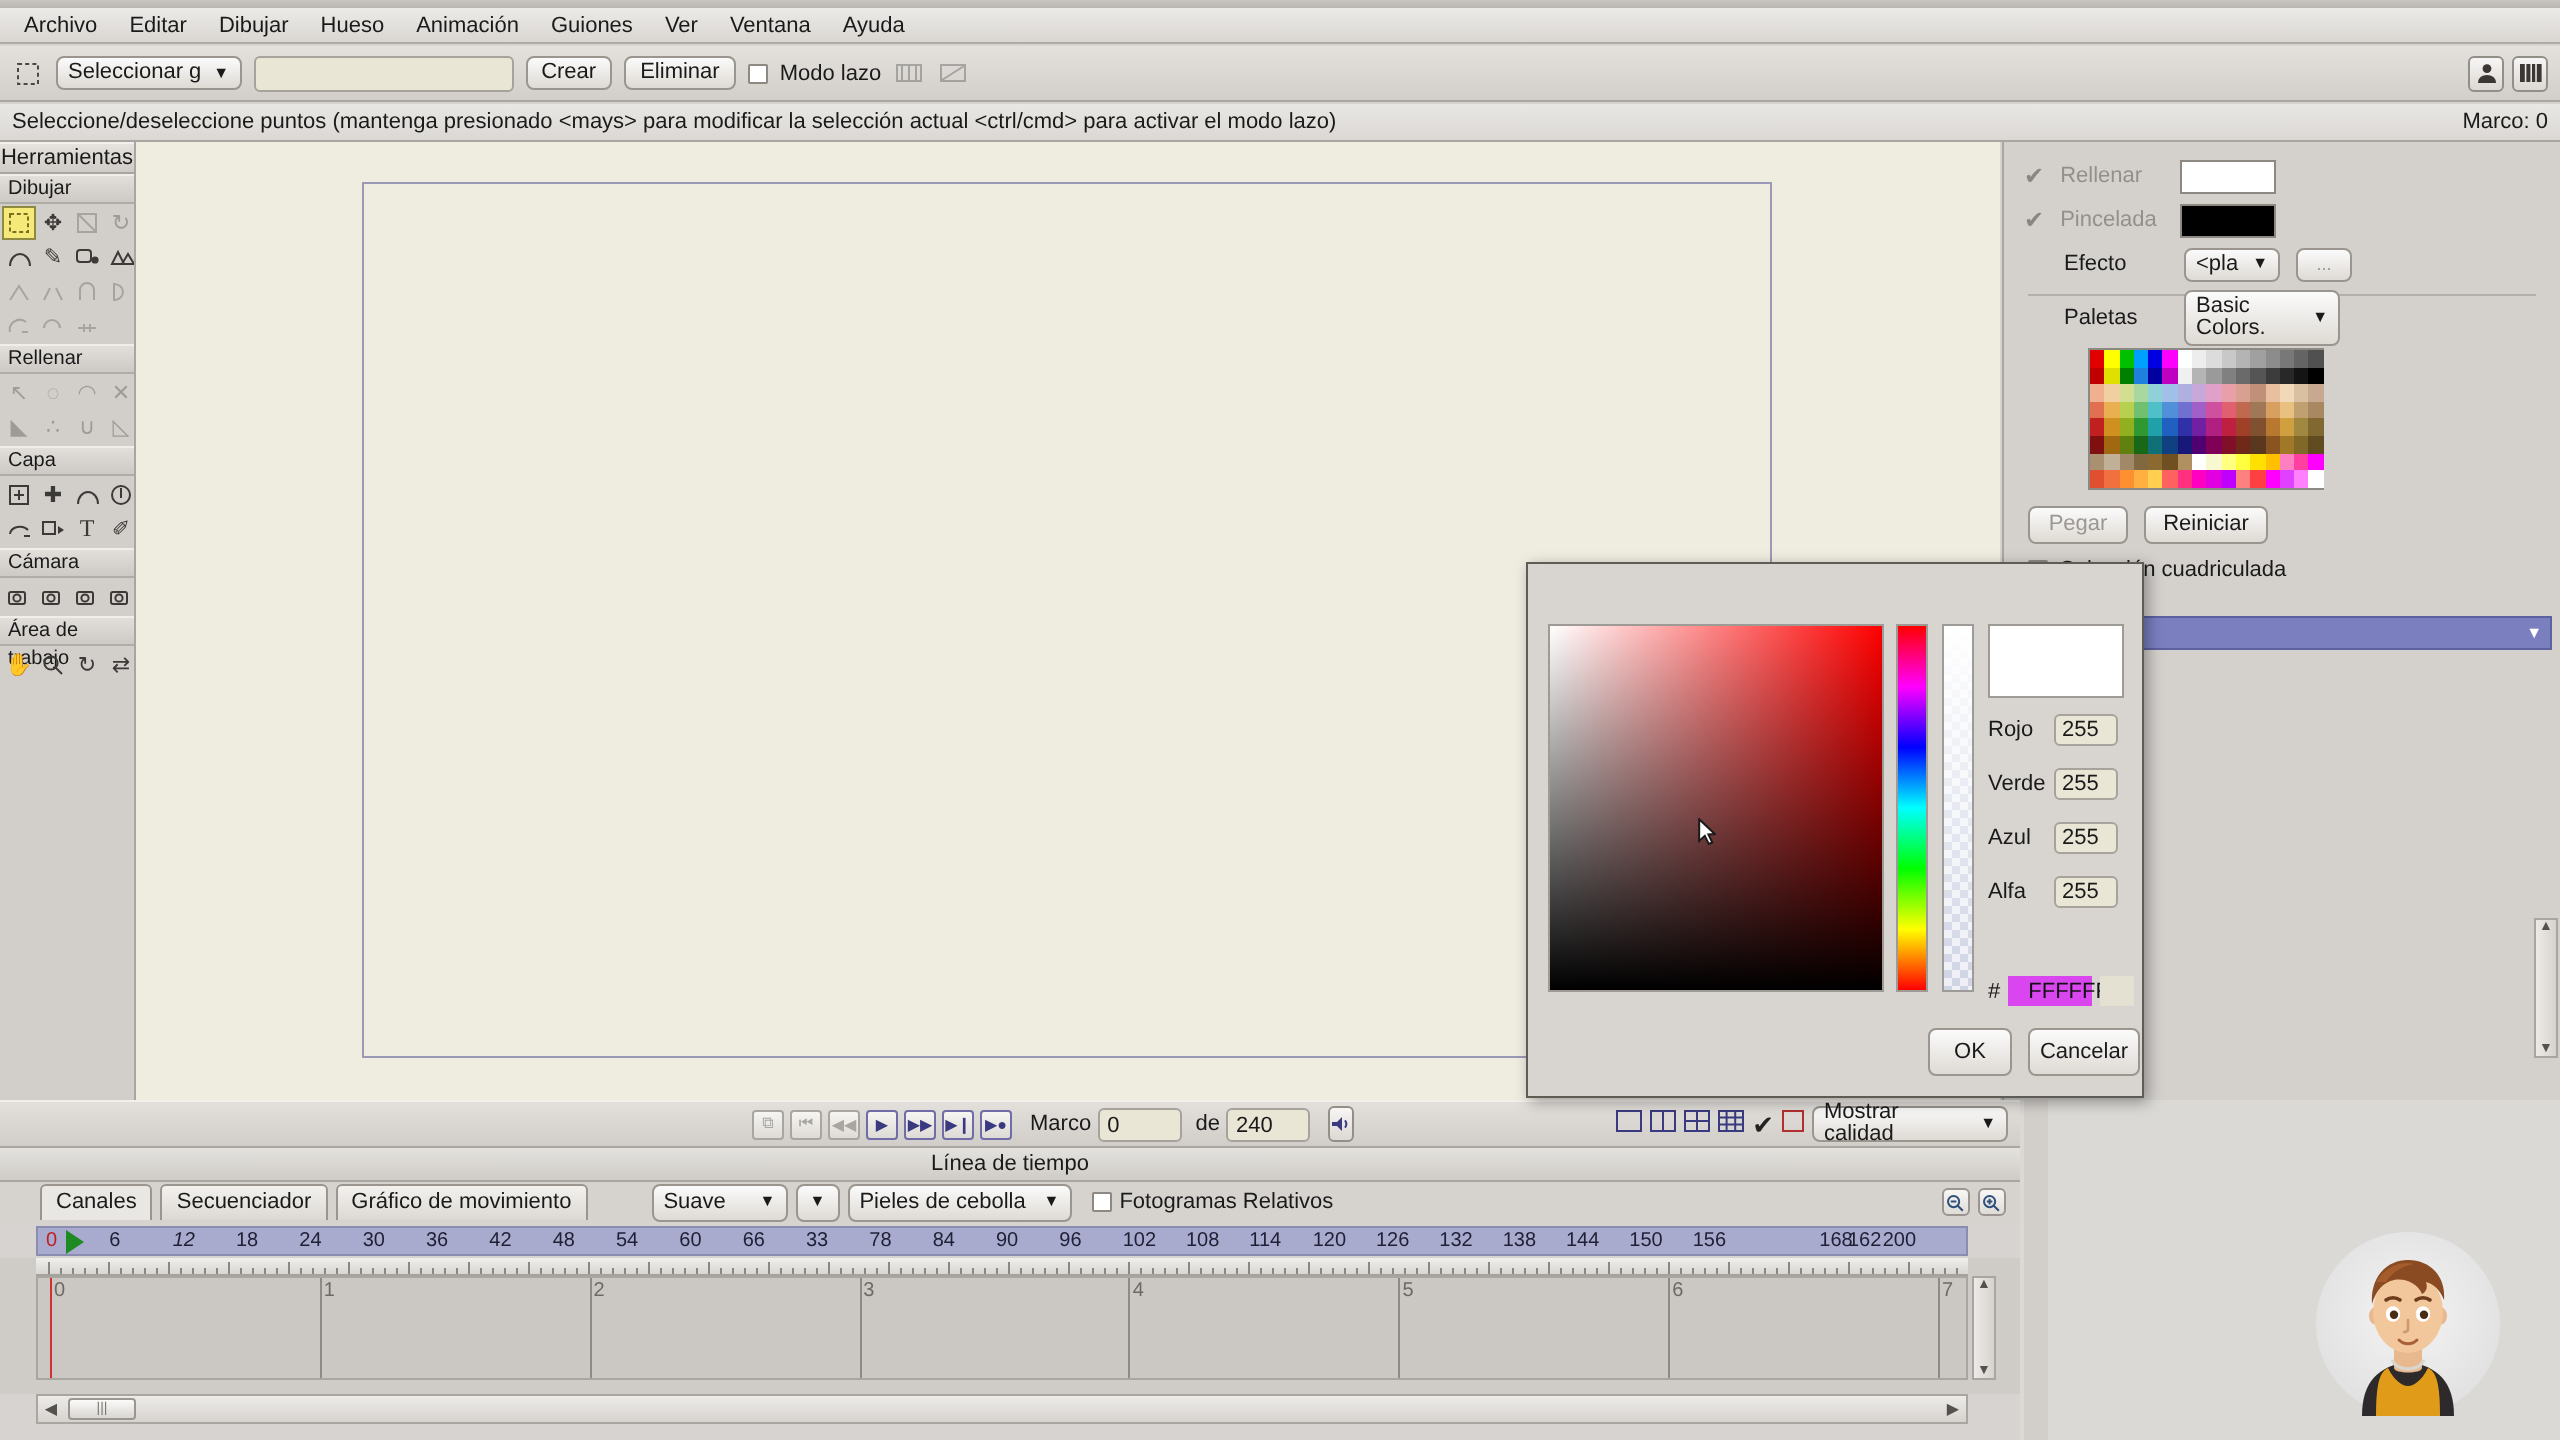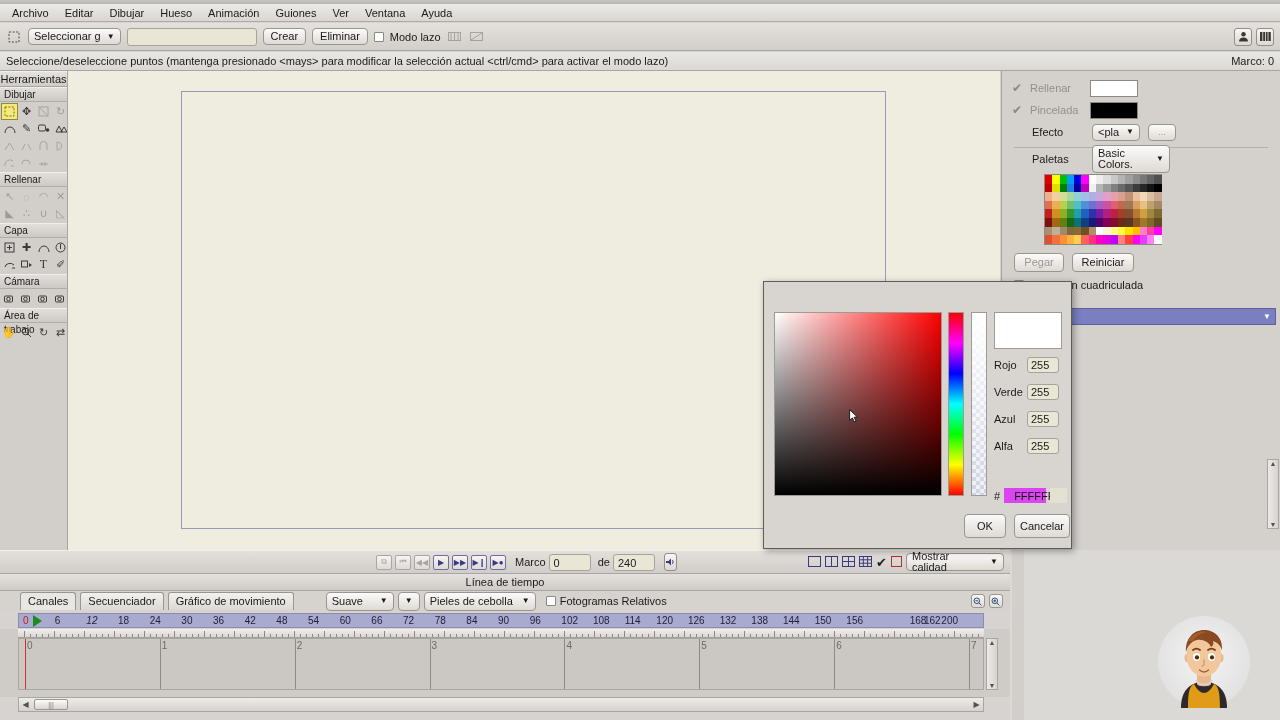--- a/index.html
+++ b/index.html
@@ -801,21 +801,21 @@
     <span class="tk" style="left: 67.3333px; font-style: italic;">12</span>
     <span class="tk" style="left: 99px;">18</span>
     <span class="tk" style="left: 130.667px;">24</span>
     <span class="tk" style="left: 162.333px;">30</span>
     <span class="tk" style="left: 194px;">36</span>
     <span class="tk" style="left: 225.667px;">42</span>
     <span class="tk" style="left: 257.333px;">48</span>
     <span class="tk" style="left: 289px;">54</span>
     <span class="tk" style="left: 320.667px;">60</span>
     <span class="tk" style="left: 352.333px;">66</span>
-    <span class="tk" style="left: 384px;">72</span>
+    <span class="tk" style="left: 384px;">33</span>
     <span class="tk" style="left: 415.667px;">78</span>
     <span class="tk" style="left: 447.333px;">84</span>
     <span class="tk" style="left: 479px;">90</span>
     <span class="tk" style="left: 510.667px;">96</span>
     <span class="tk" style="left: 542.333px;">102</span>
     <span class="tk" style="left: 574px;">108</span>
     <span class="tk" style="left: 605.667px;">114</span>
     <span class="tk" style="left: 637.333px;">120</span>
     <span class="tk" style="left: 669px;">126</span>
     <span class="tk" style="left: 700.667px;">132</span>

